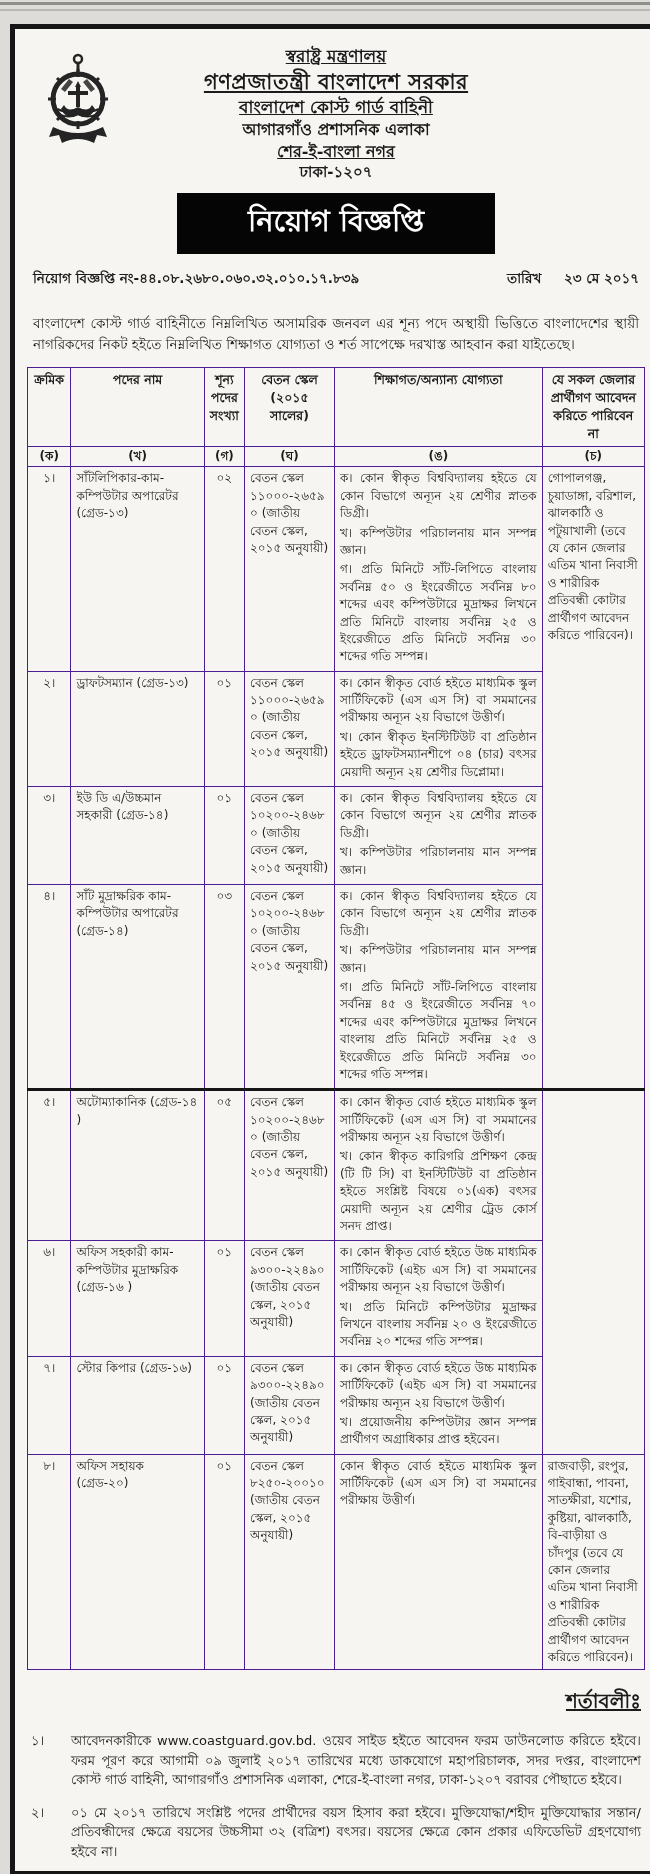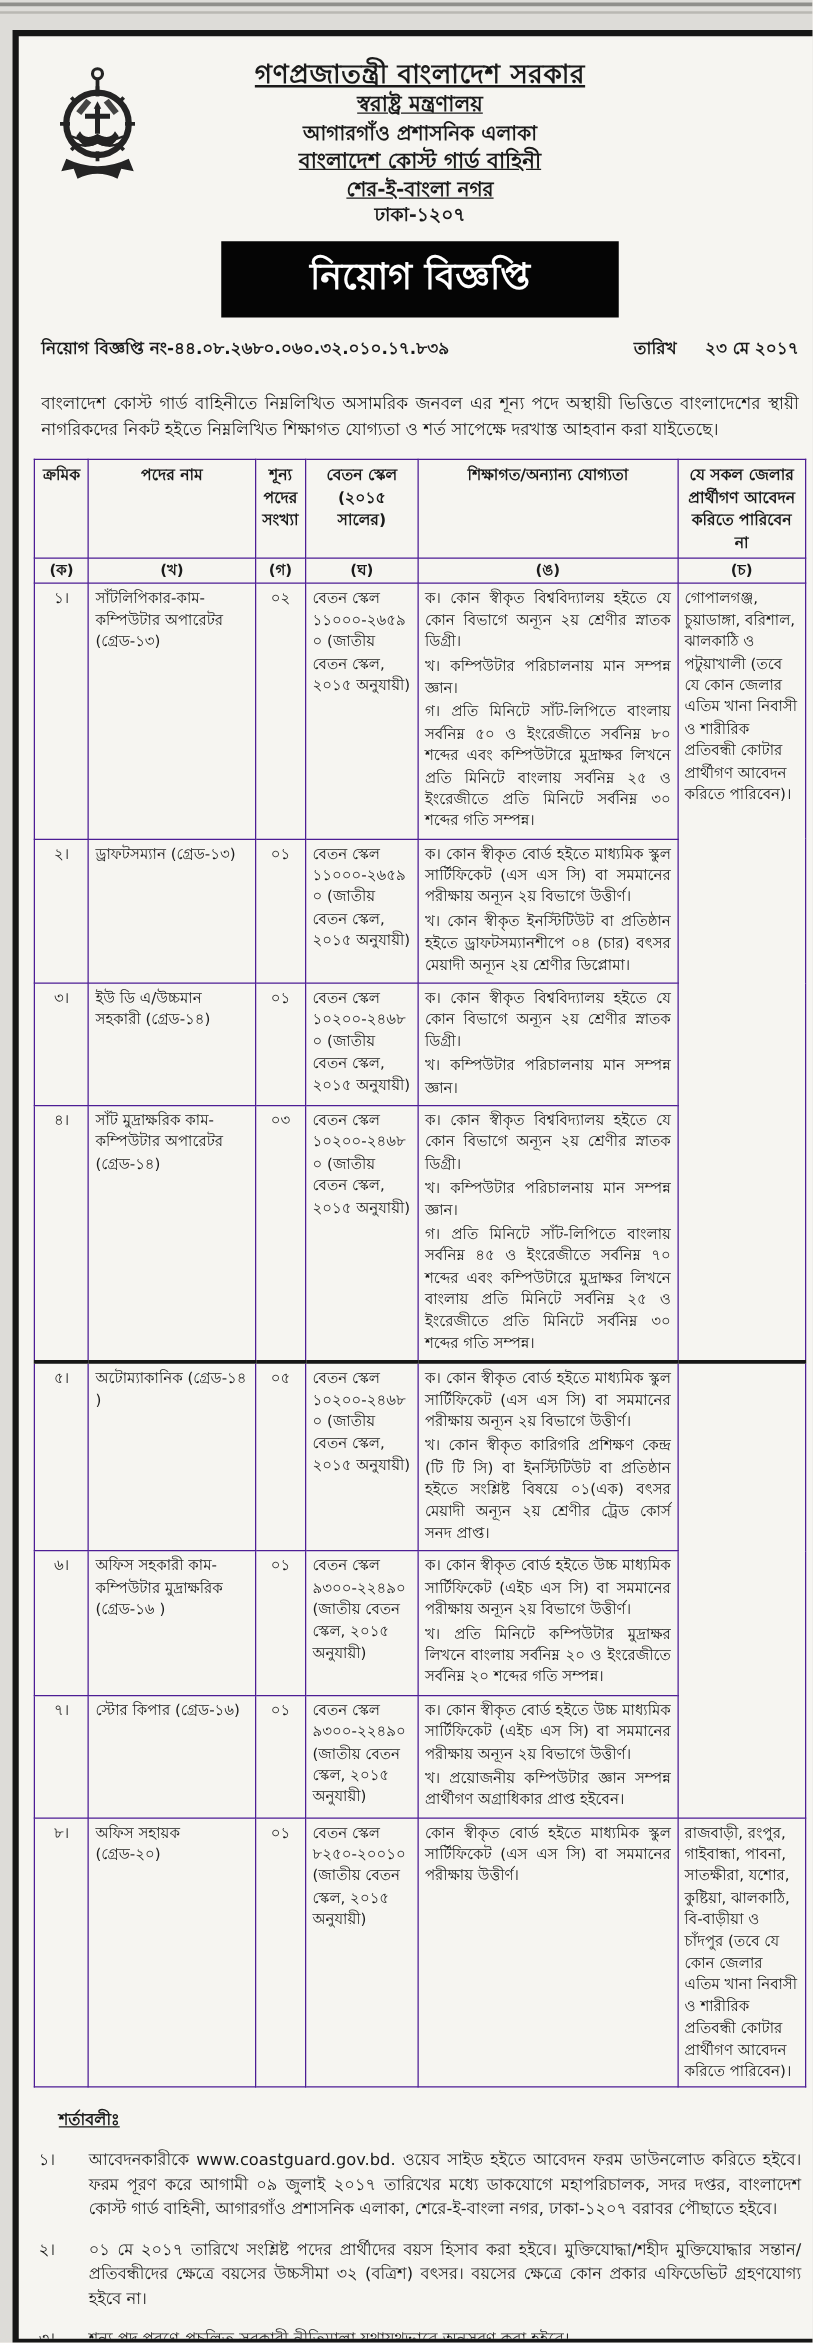--- a/index.html
+++ b/index.html
@@ -46,22 +46,22 @@
   tr.letters td{text-align:center;font-weight:bold;padding:1px 2px;}
   td.c-serial{text-align:center;}
   td.c-vac{text-align:center;}
   td.c-qual{text-align:justify;}
   td.c-dist{text-align:left;}
   .qline{margin-bottom:2px;}
   tr.block-start td{border-top:3px solid #161616;}
   col.w-serial{width:7%;} col.w-post{width:21.5%;} col.w-vac{width:6.5%;}
   col.w-scale{width:14.5%;} col.w-qual{width:33.5%;} col.w-dist{width:16.5%;}
   
-  .cond-heading{font-size:13px;font-weight:bold;text-decoration:underline;
-    margin:16px 4px 12px 20px;}
+  .cond-heading{font-size:20px;font-weight:bold;text-decoration:underline;
+    margin:16px 4px 12px 20px;text-align:right;}
   .cond-row{display:flex;margin:0 4px 13px 4px;font-size:13px;line-height:1.5;}
   .cond-num{flex:0 0 40px;}
   .cond-text{flex:1;text-align:justify;}
 </style>
 </head>
 <body>
 
 <div class="scan-lines">
   <div class="l1"></div>
     <div class="l2"></div>
@@ -96,24 +96,24 @@
           </g>
           <g stroke-width="2">
             <path d="M16 62 q10 5 21 0 q11 5 21 0"></path>
             <path d="M18 67 q9 5 19 0 q10 5 19 0"></path>
           </g>
           <path d="M12 80 q25 12 50 0 l4 10 -10 -2 -3 8 q-16 -8 -32 0 l-3 -8 -10 2 z" fill="#242424" stroke="none"></path>
         </g>
       </svg>
     </div>
     <div class="header-lines">
+      <div class="hl m u">স্বরাষ্ট্র মন্ত্রণালয়</div>
       <div class="hl g u">গণপ্রজাতন্ত্রী বাংলাদেশ সরকার</div>
-      <div class="hl m u">স্বরাষ্ট্র মন্ত্রণালয়</div>
+      <div class="hl f u">বাংলাদেশ কোস্ট গার্ড বাহিনী</div>
       <div class="hl a">আগারগাঁও প্রশাসনিক এলাকা</div>
-      <div class="hl f u">বাংলাদেশ কোস্ট গার্ড বাহিনী</div>
       <div class="hl n u">শের-ই-বাংলা নগর</div>
       <div class="hl c">ঢাকা-১২০৭</div>
     </div>
   </div>
 
   <div class="banner">
     <span>নিয়োগ বিজ্ঞপ্তি</span>
   </div>
 
   <div class="meta-row">

